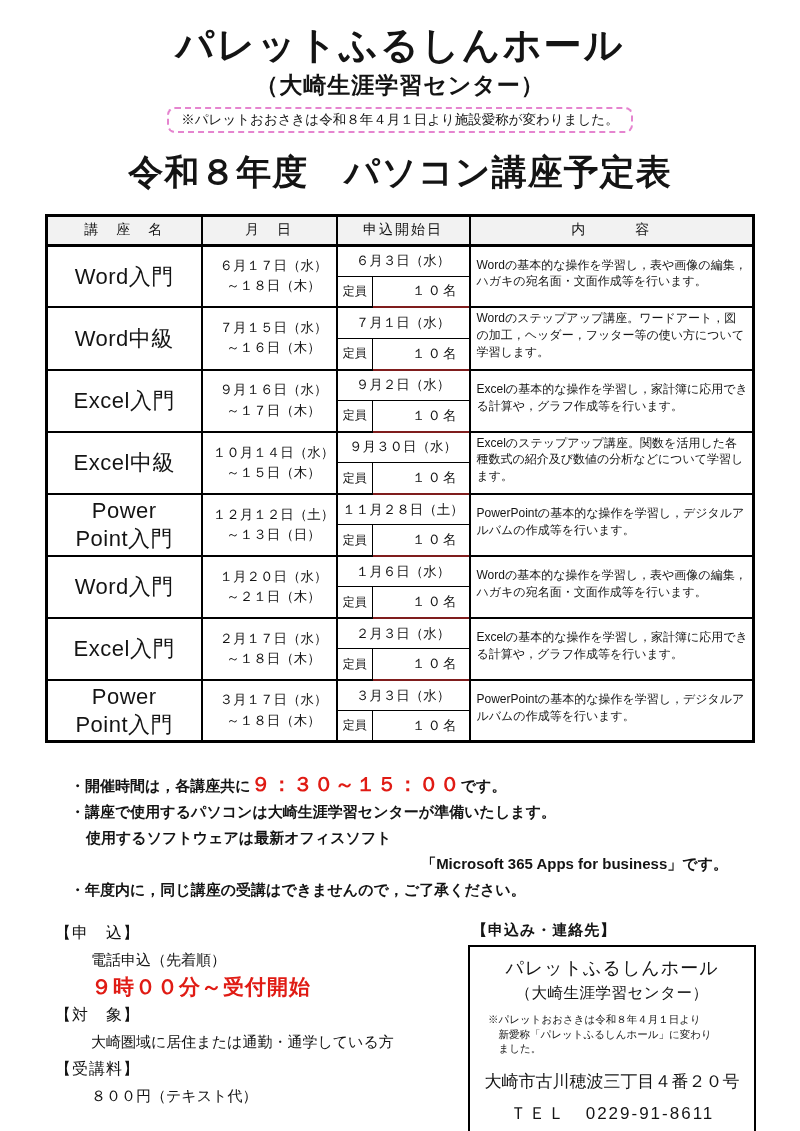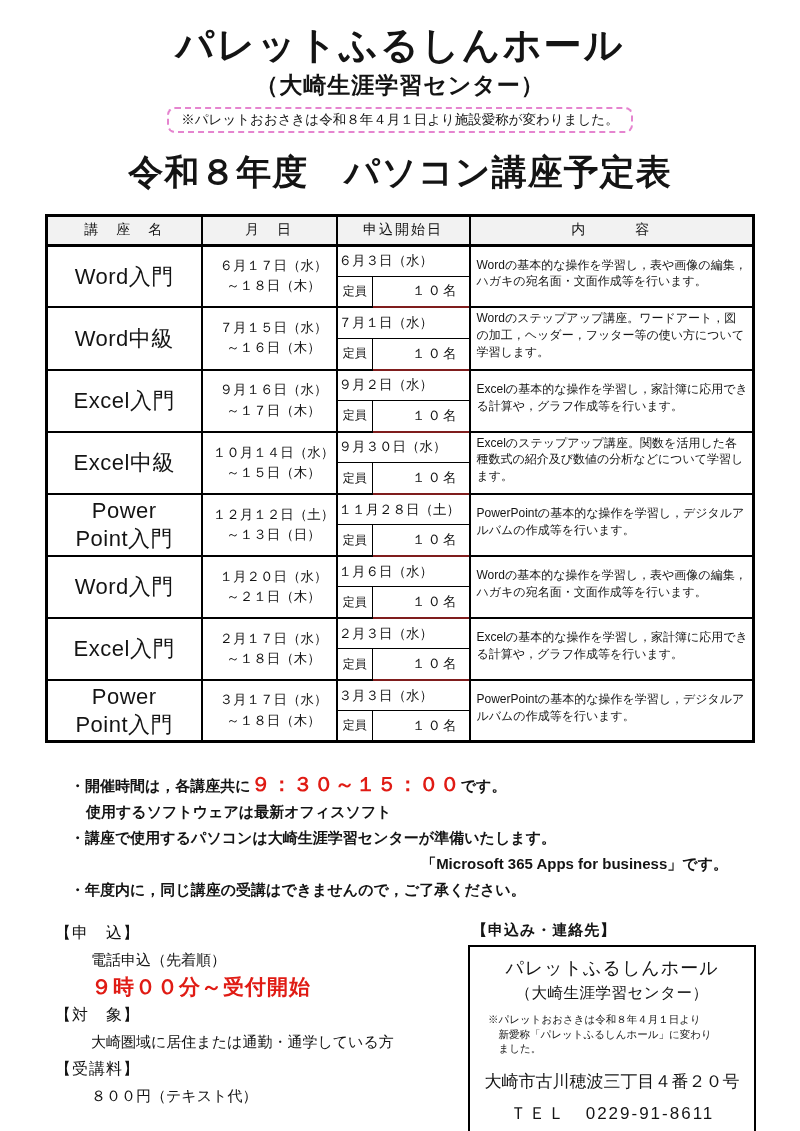--- a/index.html
+++ b/index.html
@@ -40,21 +40,21 @@
   td.course-cell{
     border:2px solid #000;text-align:center;font-size:22px;
     white-space:pre-line;line-height:1.25;letter-spacing:0.5px;
   }
   td.dates-cell{
     border:2px solid #000;text-align:center;font-size:13.5px;
     white-space:pre-line;line-height:1.5;padding-left:10px;
   }
   td.apply-cell{
     border:2px solid #000;border-bottom:1px solid #000;
-    text-align:left;font-size:13.5px;height:31px;
+    text-align:center;font-size:13.5px;height:31px;
   }
   td.caplabel-cell{
     border-top:1px solid #000;border-bottom:2px solid #000;
     border-left:2px solid #000;border-right:1px solid #000;
     text-align:center;font-size:12px;height:31px;
   }
   td.capvalue-cell{
     border-top:1px solid #000;border-bottom:2px solid #7f1d1d;border-right:2px solid #000;
     text-align:right;font-size:13.5px;padding-right:10px;letter-spacing:2px;
   }
@@ -210,22 +210,22 @@
         </tr>
         <tr>
           <td class="caplabel-cell">定員</td>
           <td class="capvalue-cell">１０名</td>
         </tr>
       </tbody>
   </table>
 
   <div class="notes" id="notes-list">
       <div class="note-line"><span>・開催時間は，各講座共に</span><span class="red-time">９：３０～１５：００</span><span>です。</span></div>
+      <div class="note-line"><span>・講座で使用するパソコンは大崎生涯学習センターが準備いたします。</span></div>
       <div class="note-line cont"><span>使用するソフトウェアは最新オフィスソフト</span></div>
-      <div class="note-line"><span>・講座で使用するパソコンは大崎生涯学習センターが準備いたします。</span></div>
       <div class="note-line right"><span>「Microsoft 365 Apps for business」です。</span></div>
       <div class="note-line"><span>・年度内に，同じ講座の受講はできませんので，ご了承ください。</span></div>
     </div>
 
   <div class="bottom">
     <div class="left-info">
       <div class="sec-heading">【申　込】</div>
       <div class="sec-line">電話申込（先着順）</div>
       <div class="sec-line red-big">９時００分～受付開始</div>
       <div class="sec-heading">【対　象】</div>

